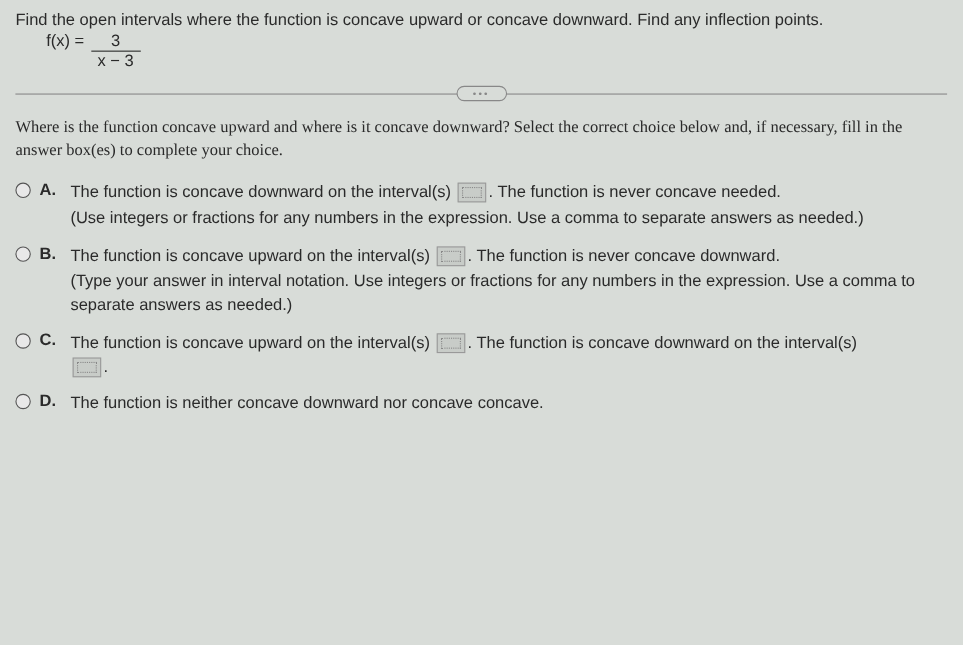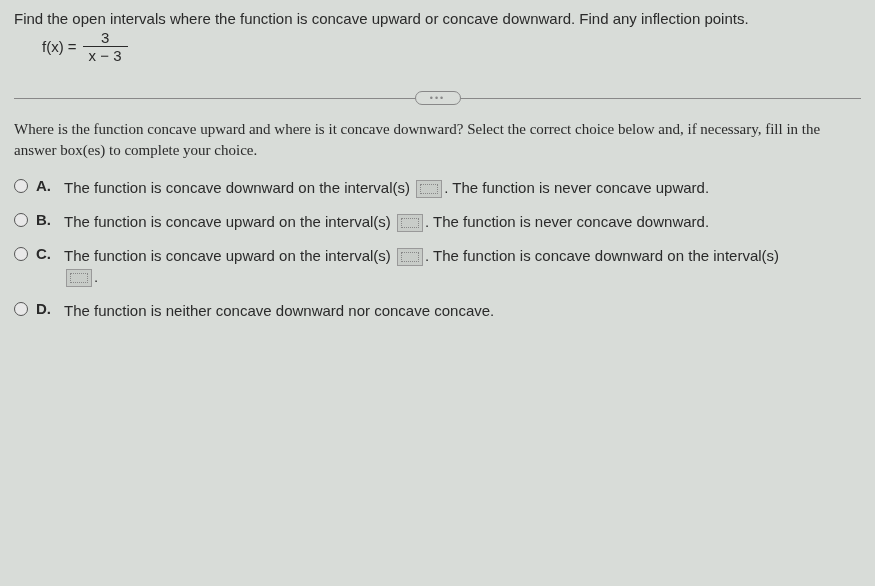--- a/index.html
+++ b/index.html
@@ -15,23 +15,23 @@
       font-size: 15px;
       color: #2a2a2a;
       padding: 8px 14px;
       overflow: hidden;
     }
     .question-text {
       line-height: 1.4;
     }
     .formula {
       display: flex;
-      align-items: center;
+      align-items: flex-start;
       margin-left: 28px;
-      margin-bottom: 27px;
+      margin-bottom: 14px;
     }
     .fx {
       margin-right: 6px;
     }
     .fraction {
       display: inline-flex;
       flex-direction: column;
       align-items: center;
       vertical-align: middle;
     }
@@ -141,29 +141,31 @@
   <div class="sep-line"></div>
   <div class="sep-pill">•••</div>
 </div>
 
 <div class="sub-question">Where is the function concave upward and where is it concave downward? Select the correct choice below and, if necessary, fill in the answer box(es) to complete your choice.</div>
 
 <div class="choice">
   <div class="radio"></div>
   <div class="choice-letter">A.</div>
   <div class="choice-body">
-    <span>The function is concave downward on the interval(s) </span><span class="answer-box"></span><span>. The function is never concave upward.</span>
+    <span>The function is concave downward on the interval(s) </span><span class="answer-box"></span><span>. The function is never concave needed.</span>
+    <span class="hint">(Use integers or fractions for any numbers in the expression. Use a comma to separate answers as needed.)</span>
   </div>
 </div>
 
 <div class="choice">
   <div class="radio"></div>
   <div class="choice-letter">B.</div>
   <div class="choice-body">
     <span>The function is concave upward on the interval(s) </span><span class="answer-box"></span><span>. The function is never concave downward.</span>
+    <span class="hint">(Type your answer in interval notation. Use integers or fractions for any numbers in the expression. Use a comma to separate answers as needed.)</span>
   </div>
 </div>
 
 <div class="choice">
   <div class="radio"></div>
   <div class="choice-letter">C.</div>
   <div class="choice-body">
     <span>The function is concave upward on the interval(s) </span><span class="answer-box"></span><span>. The function is concave downward on the interval(s) </span>
     <br>
     <span class="answer-box"></span><span>.</span>

